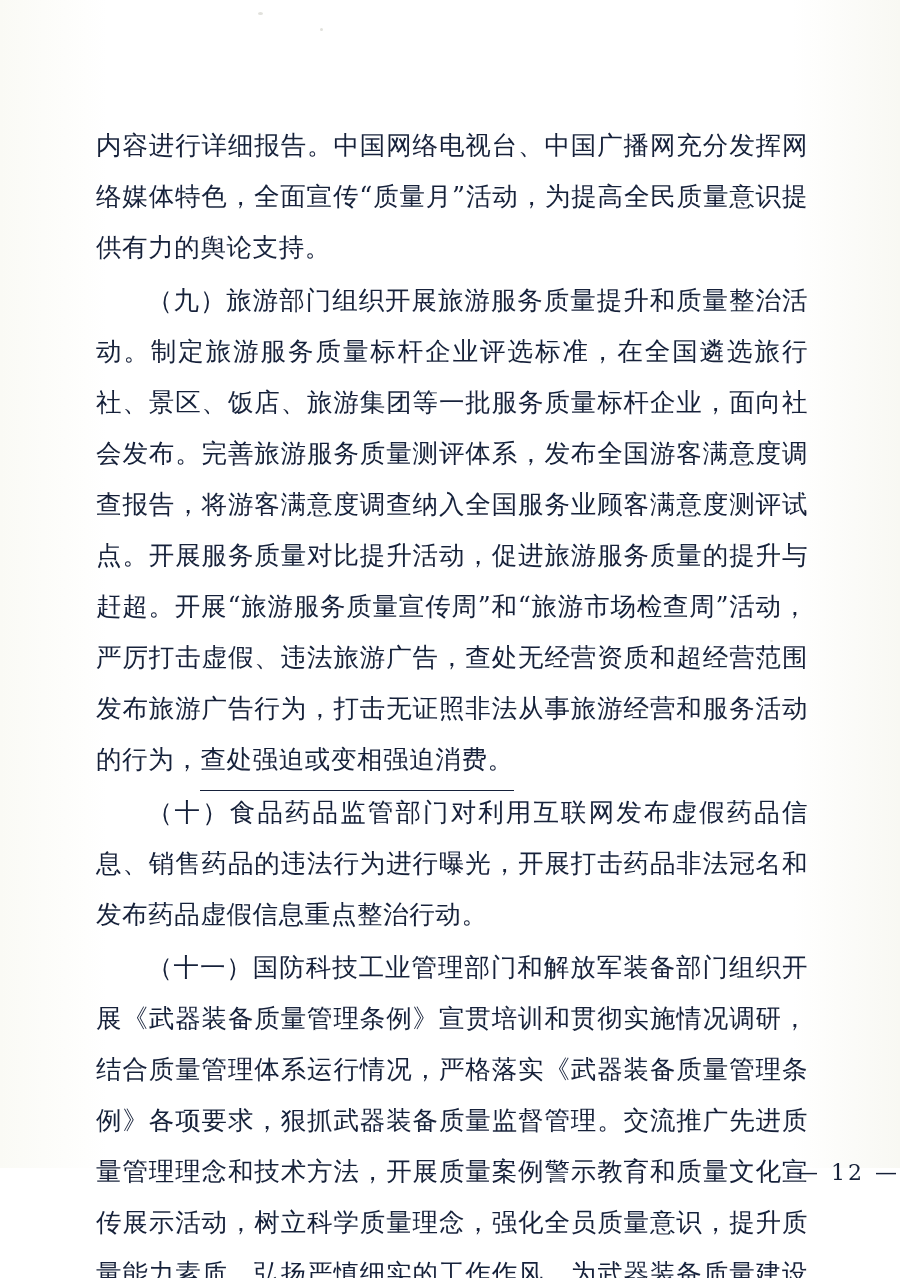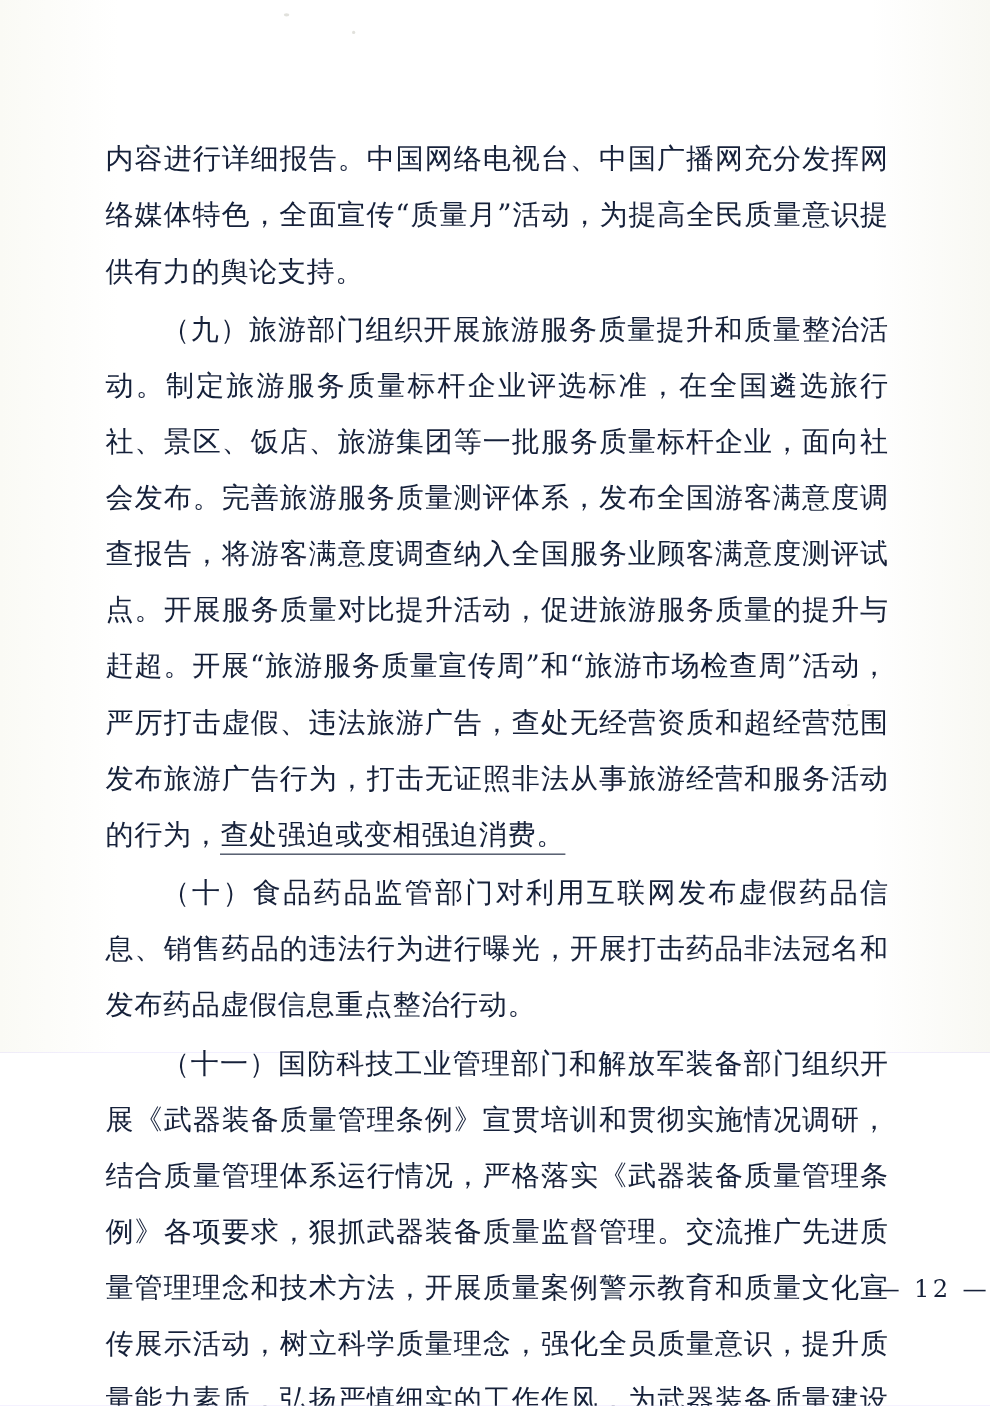--- a/index.html
+++ b/index.html
@@ -13,22 +13,22 @@
     font-family: "DejaVu Serif", "Liberation Serif", serif;
     color: #1a1a2e;
     position: relative;
     overflow: hidden;
   }
   .page {
     position: absolute;
     left: 0;
     top: 0;
     width: 900px;
-    height: 957px;
-    background: #c4b5fd;
+    height: 1168px;
+    background: #a3a3a3;
   }
   
   .paper-tint {
     position: absolute;
     inset: 0;
     background:
       linear-gradient(90deg, rgba(250,250,245,1) 0%, rgba(255,255,255,1) 12%, rgba(255,255,255,1) 88%, rgba(248,248,243,1) 100%);
     pointer-events: none;
   }
   .speck {
@@ -51,21 +51,21 @@
     text-align: justify;
     text-justify: inter-ideograph;
     color: #16213a;
     font-family: "DejaVu Serif", "Liberation Serif", serif;
   }
   p.indent {
     text-indent: 51px;
   }
   .underline-seg {
     border-bottom: 1.4px solid #16213a;
-    padding-bottom: 2px;
+    padding-bottom: 16px;
   }
   .footer {
     position: absolute;
     left: 0;
     top: 1160px;
     width: 900px;
     text-align: right;
     font-size: 22px;
     color: #16213a;
     letter-spacing: 3px;

